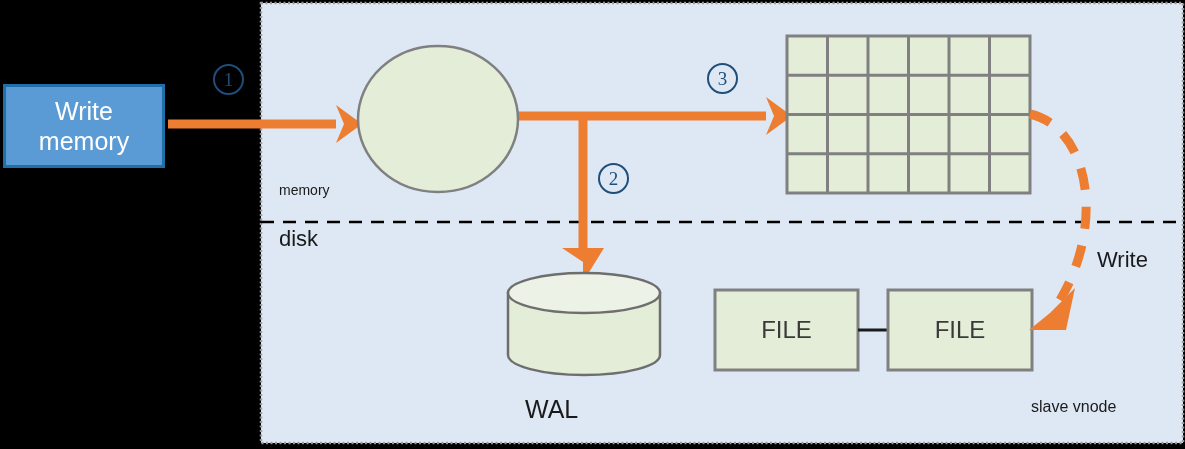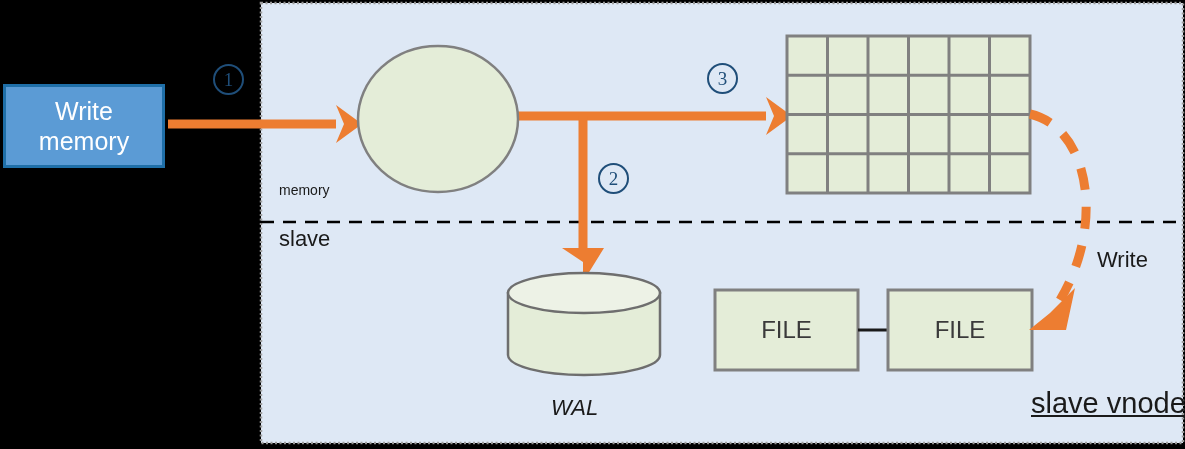--- a/index.html
+++ b/index.html
@@ -59,23 +59,23 @@
     display: flex;
     align-items: center;
     justify-content: center;
     white-space: nowrap;
   }
   #write-text { left: 358px; top: 46px; width: 160px; height: 146px; font-size: 26px; }
   #file1-text { left: 715px; top: 290px; width: 143px; height: 80px; font-size: 24px; }
   #file2-text { left: 888px; top: 290px; width: 144px; height: 80px; font-size: 24px; }
   #memory-label { left: 279px; top: 182px; font-size: 14px; }
   #disk-label   { left: 279px; top: 226px; font-size: 22px; }
-  #wal-label    { left: 551px; top: 395px; font-size: 22px; font-style: italic; }
+  #wal-label    { left: 525px; top: 395px; font-size: 25px; }
   #flush-label  { left: 1097px; top: 247px; font-size: 22px; }
-  #slave-label  { left: 1031px; top: 387px; font-size: 29px; text-decoration: underline; }
+  #slave-label  { left: 1031px; top: 398px; font-size: 16px; }
 </style>
 </head>
 <body>
 
 <div id="canvas">
 
   <svg id="svg-layer" viewBox="0 0 1185 449" xmlns="http://www.w3.org/2000/svg">
 
     <rect x="261" y="3" width="922" height="440" fill="#DEE8F5" stroke="#9a9a9a" stroke-width="2.5" stroke-dasharray="2 2.5"></rect>
 
@@ -133,18 +133,18 @@
   </div>
 
   <div class="circled-num" style="left:213px; top:64px;">1</div>
   <div class="circled-num" style="left:598px; top:163px;">2</div>
   <div class="circled-num" style="left:707px; top:63px;">3</div>
 
   <div class="node-text" id="file1-text">FILE</div>
   <div class="node-text" id="file2-text">FILE</div>
 
   <div class="lbl" id="memory-label">memory</div>
-  <div class="lbl" id="disk-label">slave</div>
+  <div class="lbl" id="disk-label">disk</div>
   <div class="lbl" id="wal-label">WAL</div>
   <div class="lbl" id="flush-label">Write</div>
   <div class="lbl" id="slave-label">slave vnode</div>
 
 </div>
 
 </body></html>

